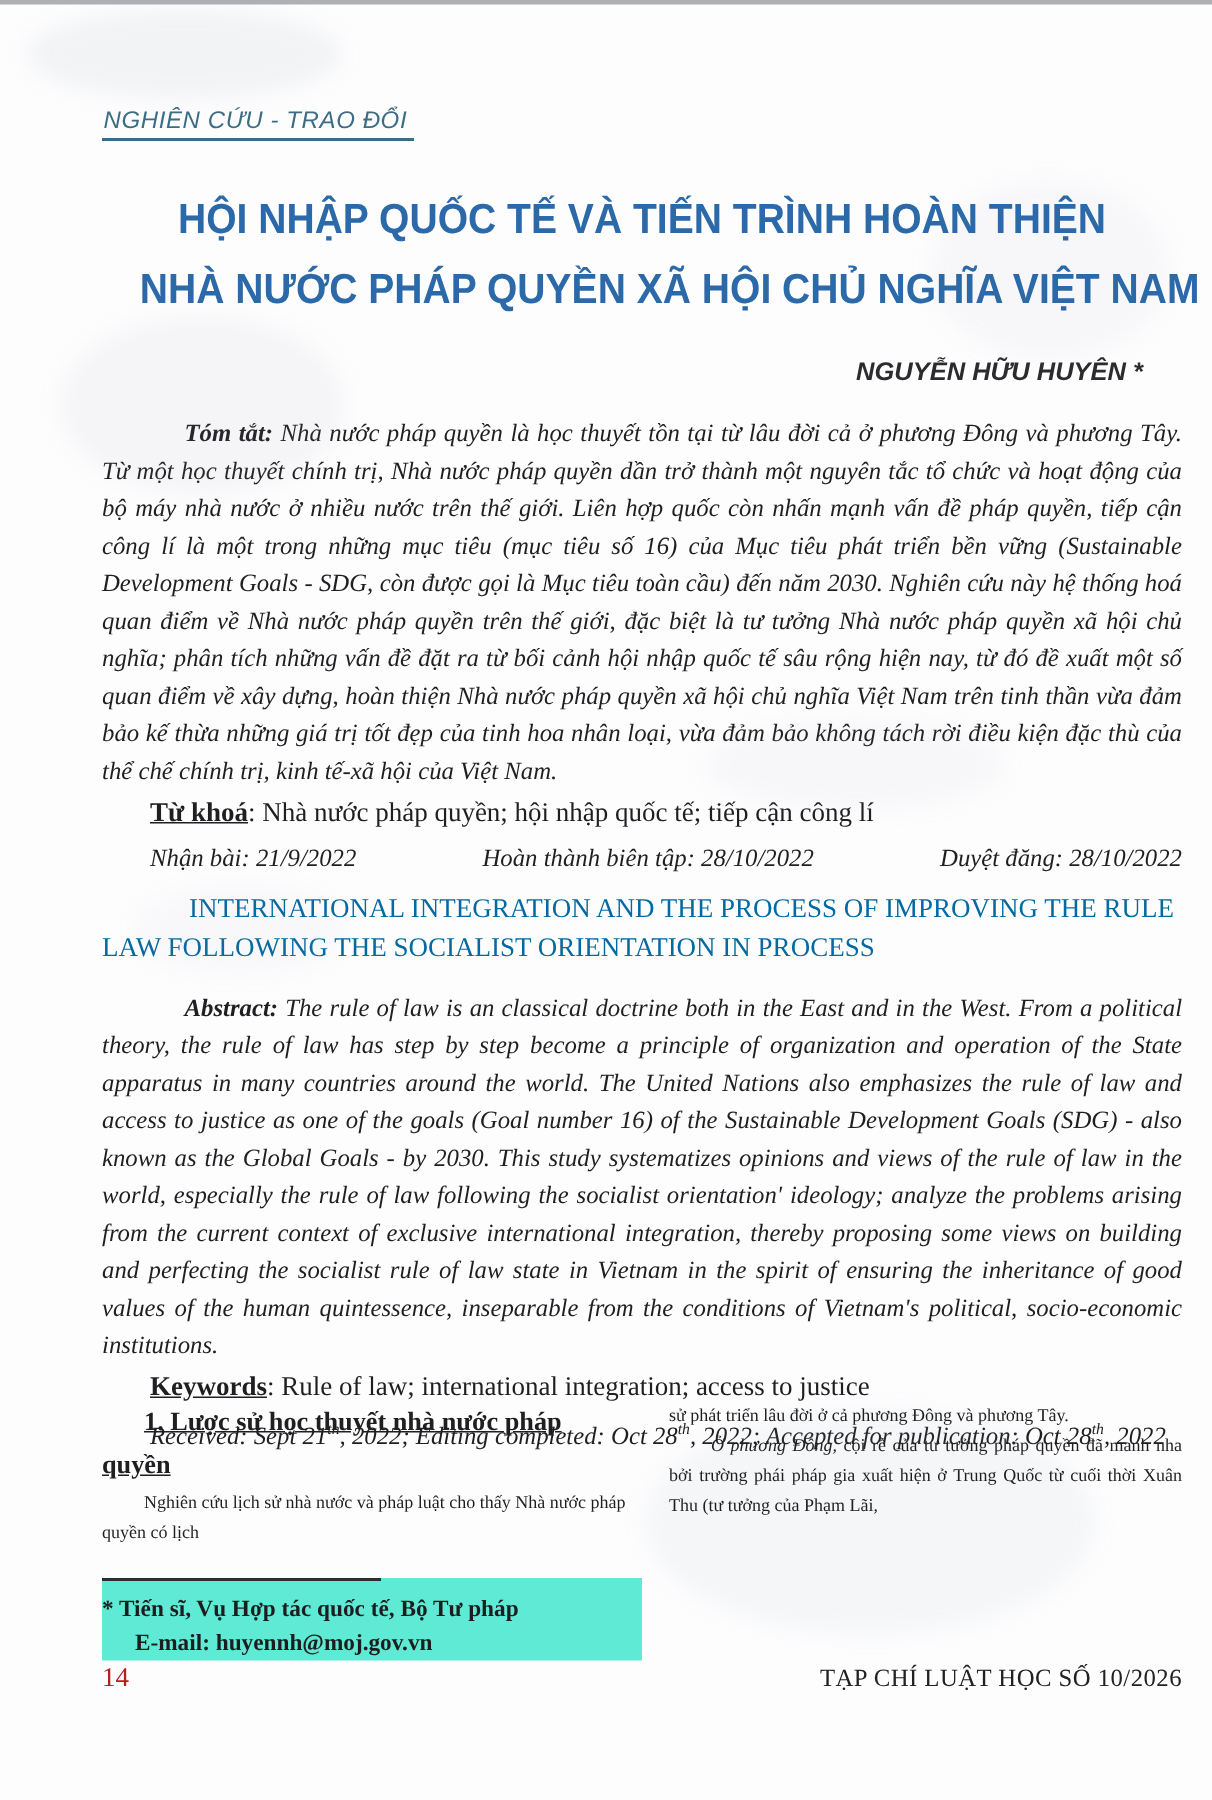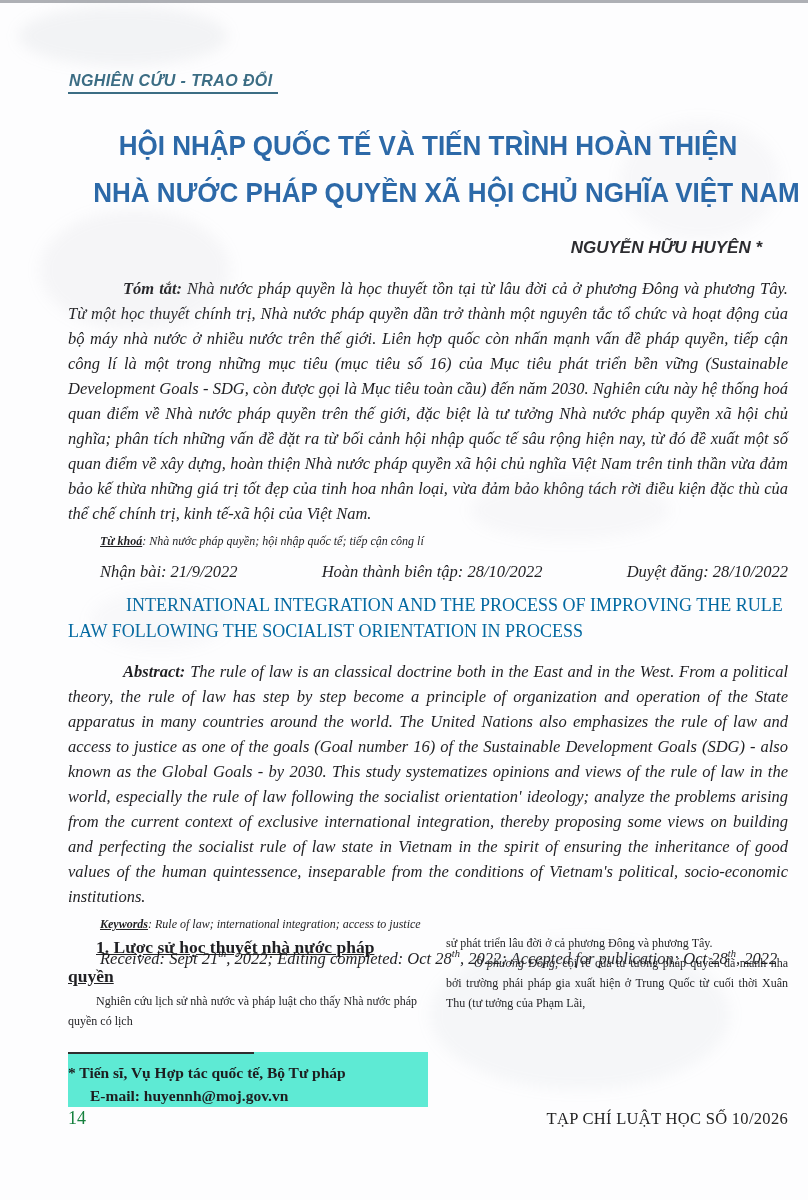--- a/index.html
+++ b/index.html
@@ -16,39 +16,39 @@
   .s3{left:470px;top:480px;width:200px;height:60px;background:rgba(148,156,170,.06);}
   .s4{left:430px;top:940px;width:300px;height:150px;background:rgba(148,156,170,.07);}
   .s5{left:620px;top:120px;width:160px;height:120px;background:rgba(148,156,170,.06);}
   .s6{left:90px;top:590px;width:140px;height:60px;background:rgba(148,156,170,.05);}
 
   .inner{padding:0 20px 0 68px;}
 
   .rubric{margin-top:72px;}
   .rubric-text{
     display:inline-block;font-family:"Liberation Sans", sans-serif;
-    font-weight:700;font-style:italic;font-size:16px;letter-spacing:.4px;
+    font-weight:400;font-style:italic;font-size:16px;letter-spacing:.4px;
     color:var(--accent-rubric,#3c6d84);
     border-bottom:2px solid var(--accent-rubric,#3c6d84);
     padding:0 5px 2px 1px;
   }
   .title{margin:28px 0 0;text-align:center;color:var(--accent-title,#2c69a8);
     font-family:"Liberation Sans", sans-serif;font-weight:700;}
   .t-line{display:block;font-size:28px;line-height:47px;white-space:nowrap;
     transform:scaleX(.93);transform-origin:50% 50%;}
 
   .author{margin-top:22px;text-align:right;padding-right:26px;
     font-family:"Liberation Sans", sans-serif;font-style:italic;font-weight:700;
     font-size:17px;color:#2c2c30;}
 
   .abstract{margin:18px 0 0;font-style:italic;font-size:16.5px;line-height:25px;
     text-align:justify;text-indent:55px;font-family:Liberation Serif, serif;}
   .abs-label{font-weight:700;}
 
-  .kw-line{margin:3px 0 0;font-style:italic;font-size:12px;line-height:25px;padding-left:32px;}
+  .kw-line{margin:3px 0 0;font-size:18px;line-height:25px;padding-left:32px;}
   .kw-label{font-weight:700;text-decoration:underline;}
 
   .dates-row{display:flex;justify-content:space-between;margin-top:5px;
     font-style:italic;font-size:16.5px;line-height:25px;padding-left:32px;}
 
   .en-title{margin-top:9px;font-size:18px;line-height:25.5px;color:#0369a1;font-weight:400;}
   .en-title .t1{display:block;text-indent:58px;text-align:justify;text-align-last:justify;white-space:nowrap;overflow:hidden;}
   .en-title .t2{display:block;}
 
   .abstract-en{margin:7px 0 0;}
@@ -63,21 +63,21 @@
   .indent{text-indent:28px;}
   .lead-italic{font-style:italic;}
 
   .footnote{position:absolute;left:68px;top:1052px;width:360px;background:#5eead4;}
   .fn-rule{width:186px;border-top:2px solid #2e2e2e;margin:0 0 7px;}
   .fn-line{margin:0;font-size:15.5px;line-height:23px;font-weight:700;color:#1d1d1f;}
   .fn-email{padding-left:22px;}
 
   .footer{position:absolute;left:68px;right:20px;top:1108px;display:flex;
     justify-content:space-between;align-items:baseline;}
-  .page-number{font-size:18px;color:#15803d;}
+  .page-number{font-size:18px;color:#b91c1c;}
   .journal-name{font-size:16.5px;letter-spacing:.3px;color:#222;}
 </style>
 </head>
 <body>
 
 <div class="page">
   <div class="scan-edge-top"></div>
   <div class="smudge s1"></div>
   <div class="smudge s2"></div>
   <div class="smudge s3"></div>

